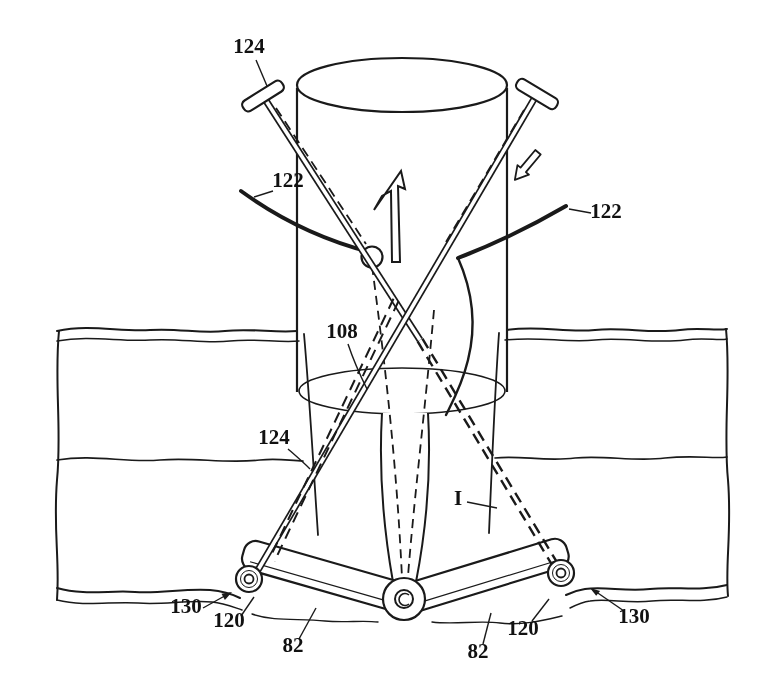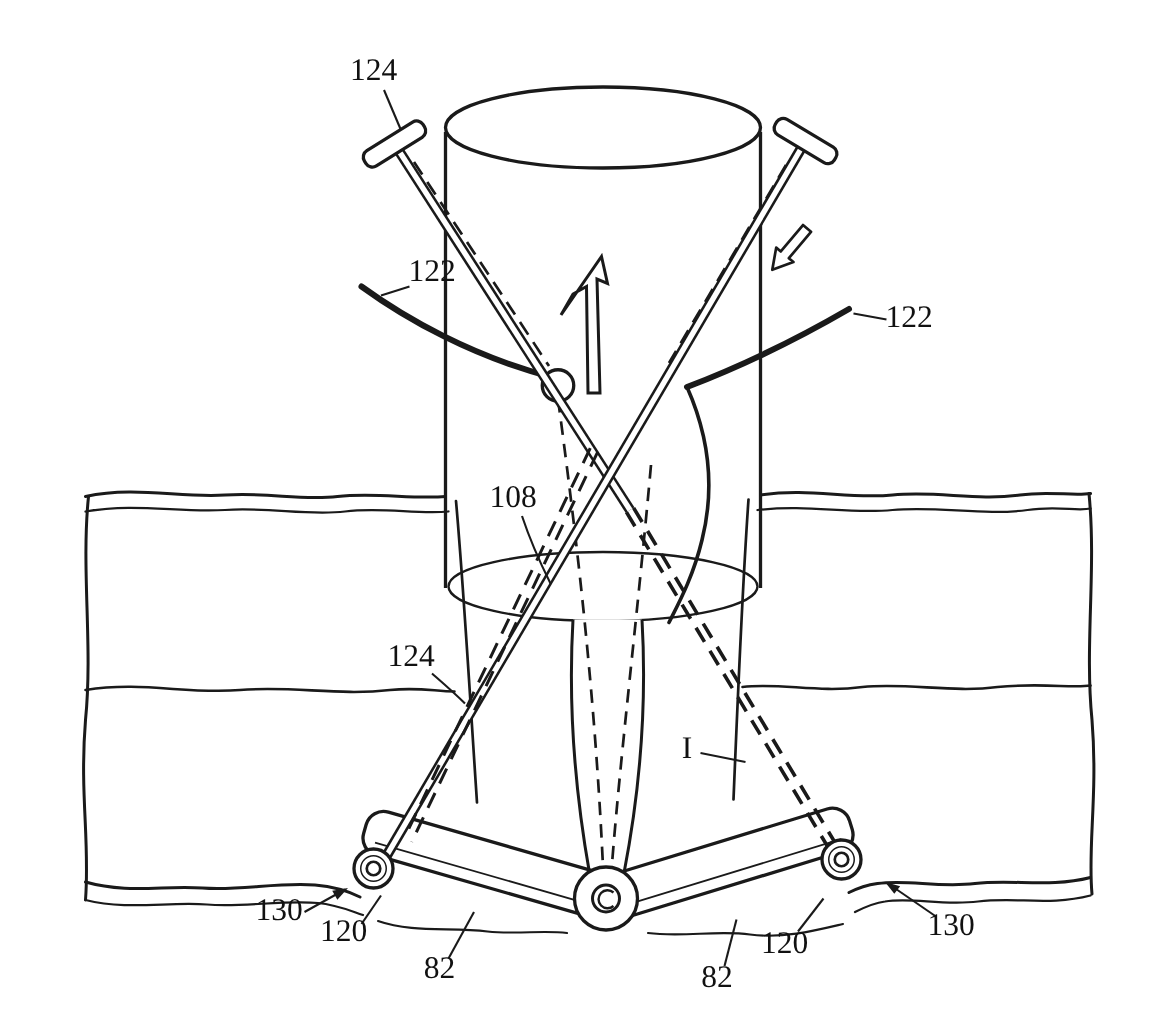--- a/index.html
+++ b/index.html
@@ -1,17 +1,17 @@
 <!DOCTYPE html>
 <html><head>
 <meta charset="utf-8">
 <style>
   html,body{margin:0;padding:0;background:#ffffff;}
   .figure-wrap{position:relative;width:782px;height:689px;background:#ffffff;overflow:hidden;
-    font-family:"Liberation Serif", serif;}
+    font-family:"Liberation Serif", serif;font-weight:bold;}
   svg{display:block;}
   text.ref{font-family:"Liberation Serif", serif;font-size:21px;fill:#111111;}
 </style>
 </head>
 <body>
 
 <div class="figure-wrap">
 <svg width="782" height="689" viewBox="0 0 782 689">
 
   <g stroke="#1a1a1a" fill="none" stroke-width="2" stroke-linecap="round">

